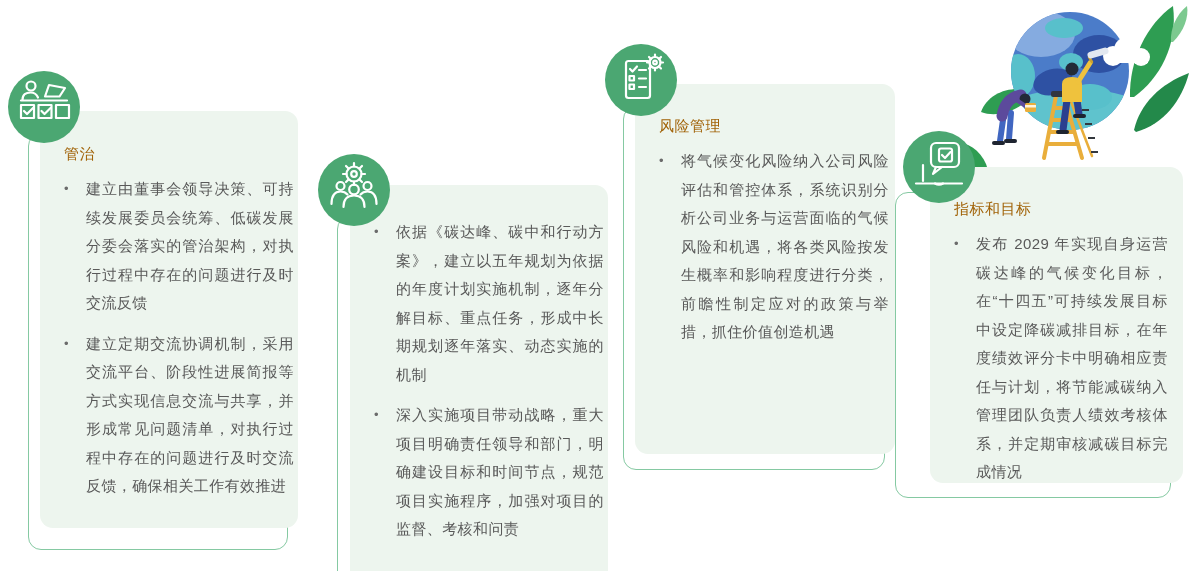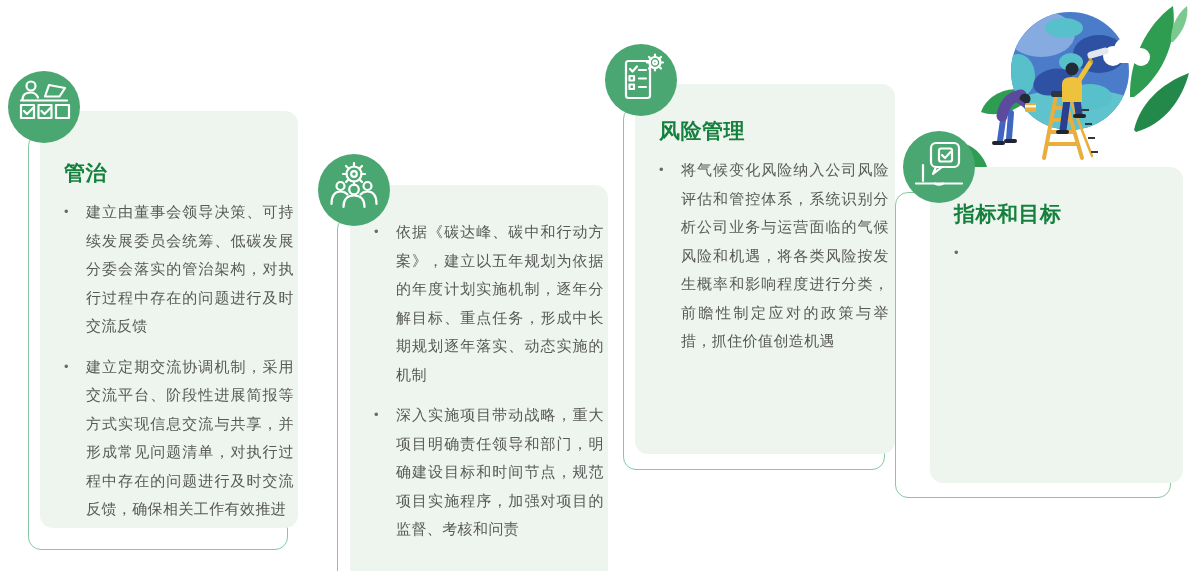--- a/index.html
+++ b/index.html
@@ -12,35 +12,35 @@
     position:absolute;border:1.5px solid #85c9a2;border-radius:13px;background:transparent;
   }
   .fill{
     position:absolute;background:#edf5ee;border-radius:13px;
   }
   .icon{
     position:absolute;width:72px;height:72px;z-index:5;
   }
   .content{position:absolute;z-index:4;}
   .content h3{
-    margin:0 0 11px 0;font-size:21px;font-weight:bold;color:#15803d;letter-spacing:.5px;
+    margin:0 0 11px 0;font-size:15px;font-weight:normal;color:#a16207;letter-spacing:.5px;
   }
   .content ul{list-style:none;margin:0;padding:0;}
   .content li{
     display:grid;grid-template-columns:22px 1fr;margin:0 0 12px 0;
     color:#595959;font-size:15px;line-height:28.5px;
   }
   .dot{color:#6b6b6b;font-size:13px;line-height:28.5px;}
   .li-text{text-align:justify;letter-spacing:.4px;}
 
   
   #c1 .icon{left:8px;top:71px;}
   #c1 .outline{left:28px;top:133px;width:258px;height:415px;}
   #c1 .fill{left:40px;top:111px;width:258px;height:417px;}
-  #c1 .content{left:64px;top:159px;width:230px;}
+  #c1 .content{left:64px;top:145px;width:230px;}
   
   #c2 .icon{left:318px;top:154px;}
   #c2 .outline{left:337px;top:216px;width:259px;height:370px;}
   #c2 .fill{left:350px;top:185px;width:258px;height:400px;}
   #c2 .content{left:374px;top:218px;width:230px;}
   
   #c3 .icon{left:605px;top:44px;}
   #c3 .outline{left:623px;top:106px;width:260px;height:362px;}
   #c3 .fill{left:635px;top:84px;width:260px;height:370px;}
   #c3 .content{left:659px;top:117px;width:230px;}
@@ -235,18 +235,19 @@
         <path d="M33,36 L30,43 L39,36"></path>
         <rect x="36" y="17.5" width="13" height="13" rx="2"></rect>
         <path d="M39,24 l3,3 l5.5,-6"></path>
       </g>
     </svg>
     <div class="content">
       <h3>指标和目标</h3>
       <ul>
         <li>
           <span class="dot">•</span>
+          <span class="li-text">发布 2029 年实现自身运营碳达峰的气候变化目标，在“十四五”可持续发展目标中设定降碳减排目标，在年度绩效评分卡中明确相应责任与计划，将节能减碳纳入管理团队负责人绩效考核体系，并定期审核减碳目标完成情况</span>
         </li>
       </ul>
     </div>
   </div>
 
 </div>
 
 </body></html>

